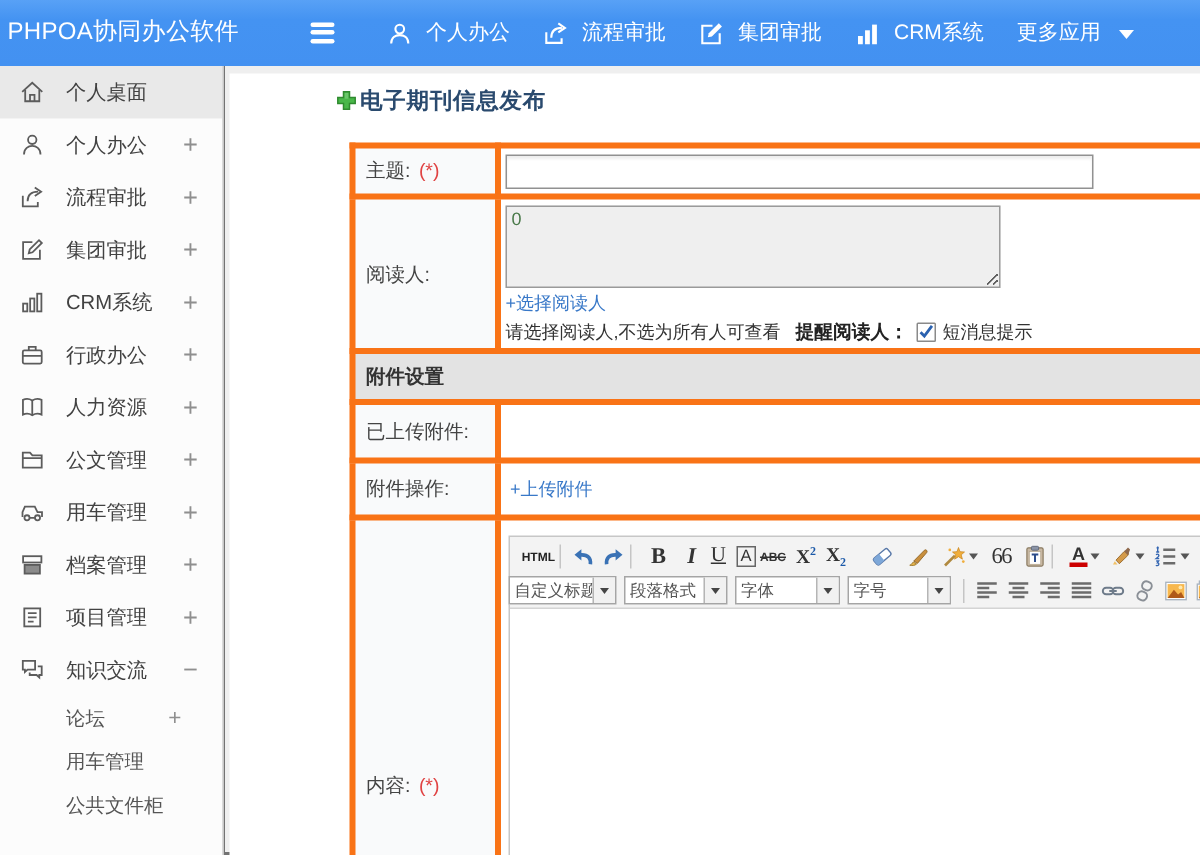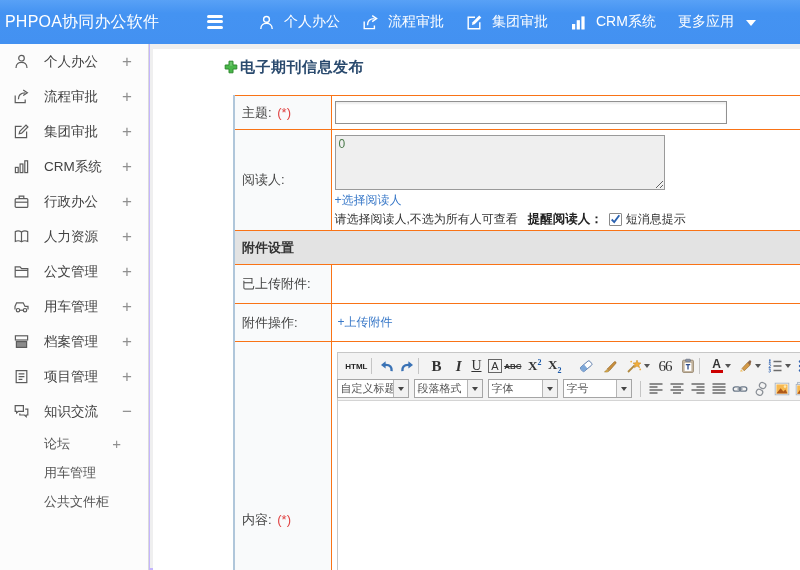--- a/index.html
+++ b/index.html
@@ -1,21 +1,21 @@
 <!DOCTYPE html>
 <html><head>
 <meta charset="utf-8">
 <style>
   * { box-sizing: border-box; margin: 0; padding: 0; }
   html,body { width:800px; height:570px; }
   body {
     font-family: "Liberation Sans", "DejaVu Sans", sans-serif;
     background:#fff; overflow:hidden;
   }
-  #stage { position:relative; width:800px; height:570px; overflow:hidden; background:#c4b5fd; }
+  #stage { position:relative; width:800px; height:570px; overflow:hidden; background:#737373; }
 
   
   .topbar {
     position:absolute; left:0; top:0; width:800px; height:44px;
     background:linear-gradient(#58a1f6, #4493f2 30%, #4391f1);
   }
   .logo {
     position:absolute; left:5px; top:0; height:44px; line-height:44px;
     color:#fff; font-size:16px; letter-spacing:0.2px; white-space:nowrap;
   }
@@ -54,21 +54,21 @@
   .page-title { position:absolute; left:71px; top:7px; height:22px; display:flex; align-items:center; }
   .plus-icon { width:14px; height:14px; margin-right:2px; }
   .page-title h1 { font-size:15px; font-weight:bold; color:#2a4a6e; letter-spacing:0.5px; }
 
   
   table.form {
     position:absolute; left:80px; top:46px; width:1000px;
     border-collapse:collapse; table-layout:fixed;
     font-size:13px; color:#444;
   }
-  table.form td { border:1px solid #f97316; vertical-align:middle; background:#fff; }
+  table.form td { border:4px solid #f97316; vertical-align:middle; background:#fff; }
   table.form { border-left:2px solid #b0c6da; }
   table.form td.lbl { width:97px; background:#f9fafb; padding-left:7px; }
   table.form td.val { padding-left:3px; }
   .req { color:#e04343; margin-left:2px; }
   tr.r-subject { height:34px; }
   tr.r-readers { height:101px; }
   tr.r-section { height:34px; }
   tr.r-uploaded { height:39px; }
   tr.r-operation { height:38px; }
   tr.r-content { height:357px; }
@@ -179,20 +179,31 @@
       </a>
       <a class="titem">
         <span>更多应用</span>
         <span class="caret-white"></span>
       </a>
     </nav>
   </header>
 
   <aside class="sidebar">
 
+    <div class="s-item selected">
+      <span class="s-icon">
+        <svg class="ln" viewBox="0 0 17 17" width="17" height="17">
+            <path d="M1.8 8.3 L8.5 2.2 L15.2 8.3"></path>
+            <path d="M3.8 7 V14.5 H13.2 V7"></path>
+            <path d="M7 14.5 V10.2 H10 V14.5"></path>
+          </svg>
+      </span>
+      <span class="s-label">个人桌面</span>
+      <span class="s-expand"></span>
+    </div>
 
     <div class="s-item">
       <span class="s-icon">
         <svg class="ln" viewBox="0 0 17 17" width="17" height="17">
             <circle cx="8.5" cy="5.2" r="2.8"></circle>
             <path d="M3 15 C3 10.8 6 9.3 8.5 9.3 C11 9.3 14 10.8 14 15"></path>
           </svg>
       </span>
       <span class="s-label">个人办公</span>
       <span class="s-expand">+</span>

